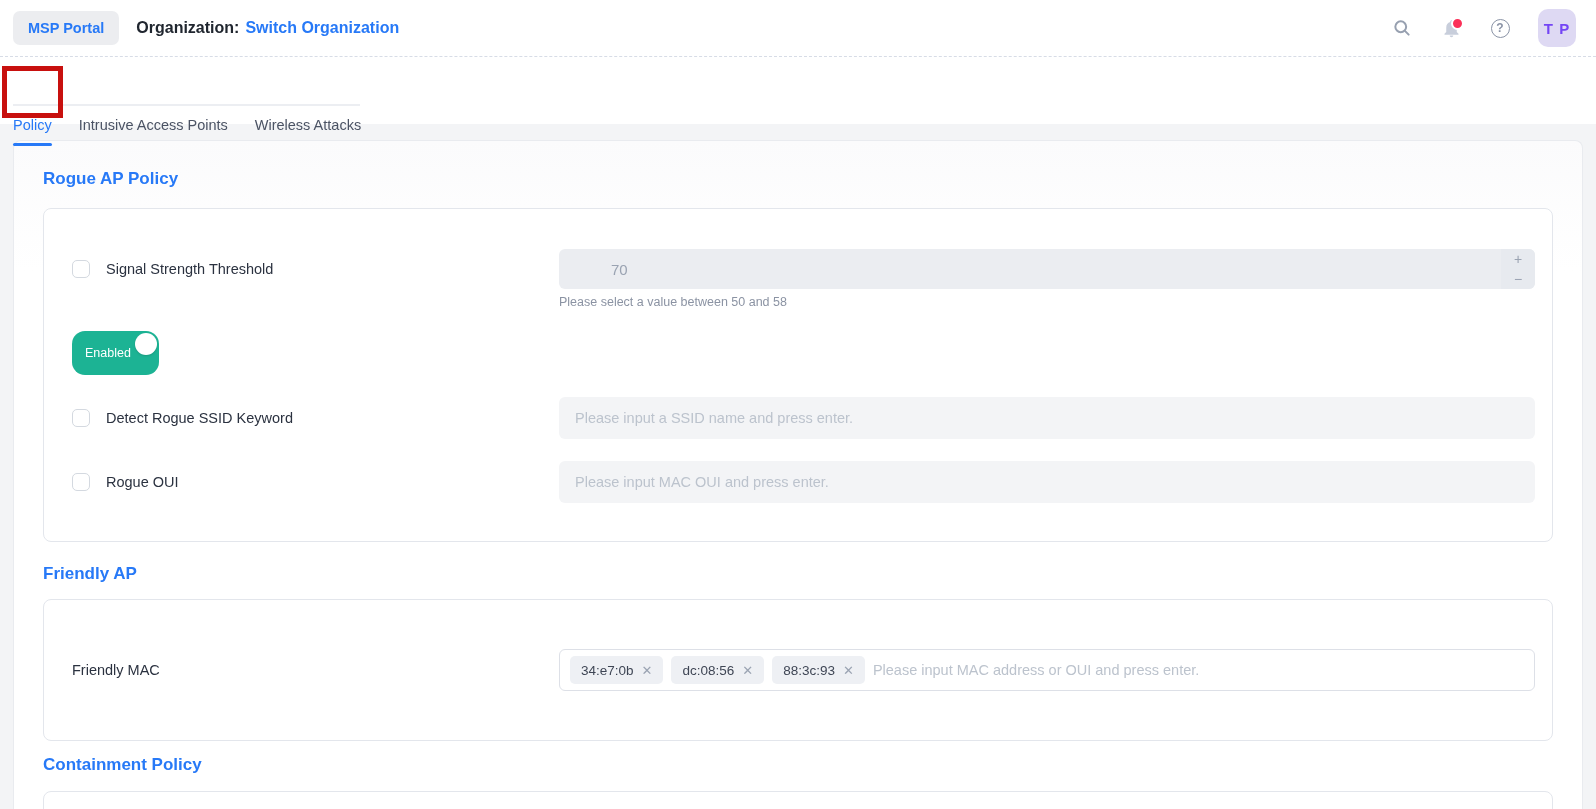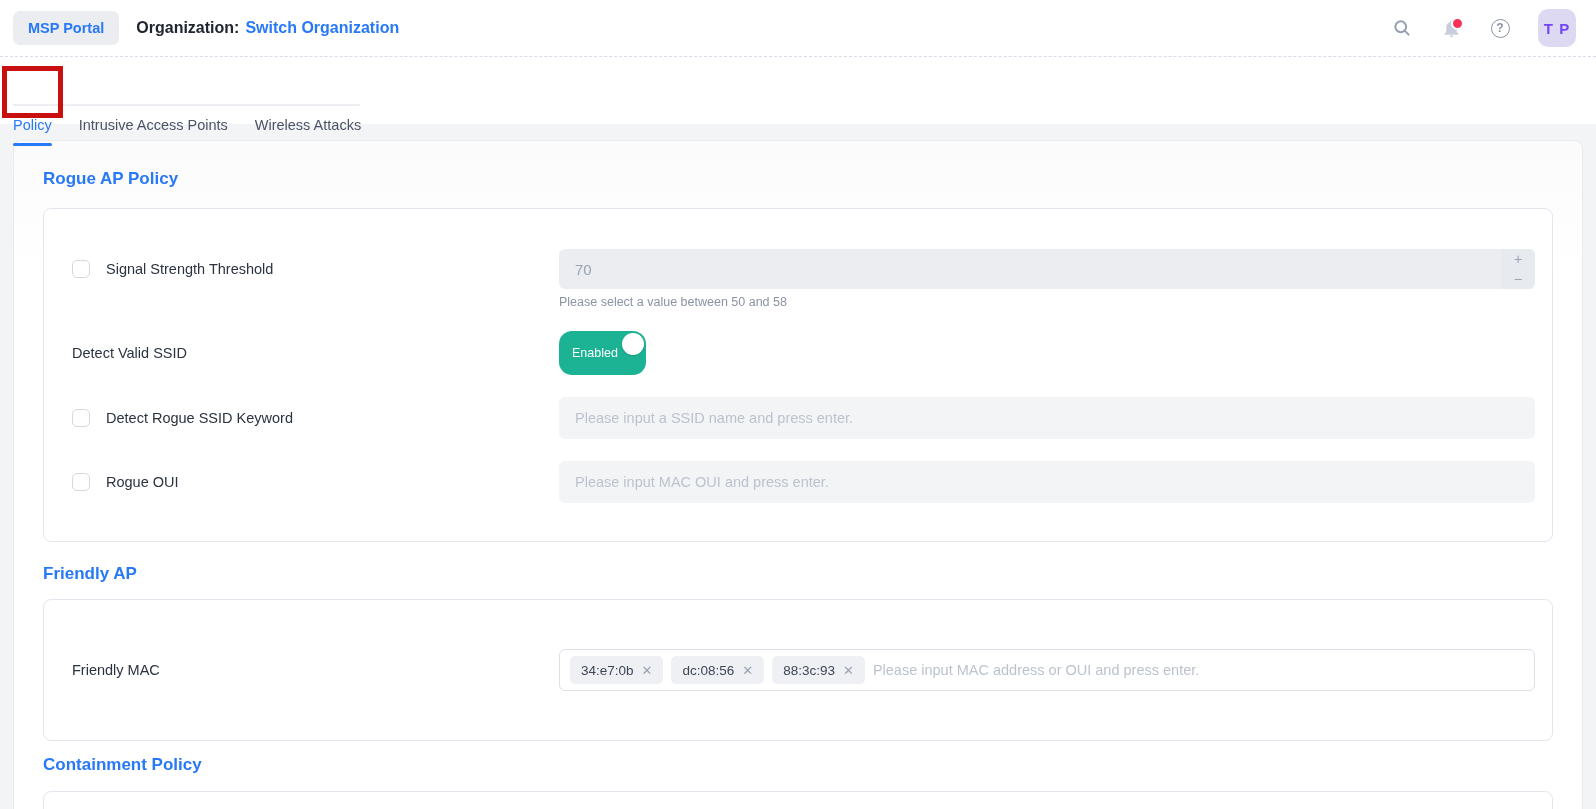--- a/index.html
+++ b/index.html
@@ -57,21 +57,21 @@
   .checkbox { width:18px; height:18px; border:1.5px solid #d4d9e0; border-radius:5px;
     background:#ffffff; flex:0 0 18px; cursor:pointer; }
 
   .row-signal .label-col { align-items:flex-start; }
   .row-signal .checkbox { margin-top:11px; }
   .row-signal .field-label { line-height:40px; }
 
   
   .stepper { display:flex; height:40px; background:#ebedf1; border-radius:6px; overflow:hidden; }
   .stepper input { flex:1; border:none; background:transparent; color:#9aa3b2; font-size:15px;
-    padding:0 16px; outline:none; font-family:"Liberation Sans", sans-serif; }
+    padding:0 16px; outline:none; font-family:"Liberation Sans", sans-serif;margin-left:36px; }
   .stepper-btns { width:34px; background:#e7eaef; display:flex; flex-direction:column; }
   .stepper-btn { flex:1; border:none; background:transparent; color:#9aa3b2; font-size:14px;
     cursor:pointer; line-height:1; }
   .helper { margin-top:6px; font-size:12.5px; color:#8b93a3; }
 
   
   .toggle { width:87px; height:44px; border-radius:13px; background:#1cb394; position:relative;
     display:flex; align-items:center; cursor:pointer; }
   .toggle-label { color:#ffffff; font-size:12.5px; padding-left:13px; }
   .toggle-knob { position:absolute; right:2px; top:2px; width:22px; height:22px;
@@ -148,23 +148,20 @@
           <div class="stepper-btns">
             <button class="stepper-btn">+</button>
             <button class="stepper-btn">−</button>
           </div>
         </div>
         <div class="helper">Please select a value between 50 and 58</div>
       </div>
     </div>
 
     <div class="row">
-      <div class="label-col">
-        <span class="field-label">Detect Valid SSID</span>
-      </div>
       <div class="control-col">
         <div class="toggle">
           <span class="toggle-label">Enabled</span>
           <span class="toggle-knob"></span>
         </div>
       </div>
     </div>
 
     <div class="row">
       <div class="label-col">

